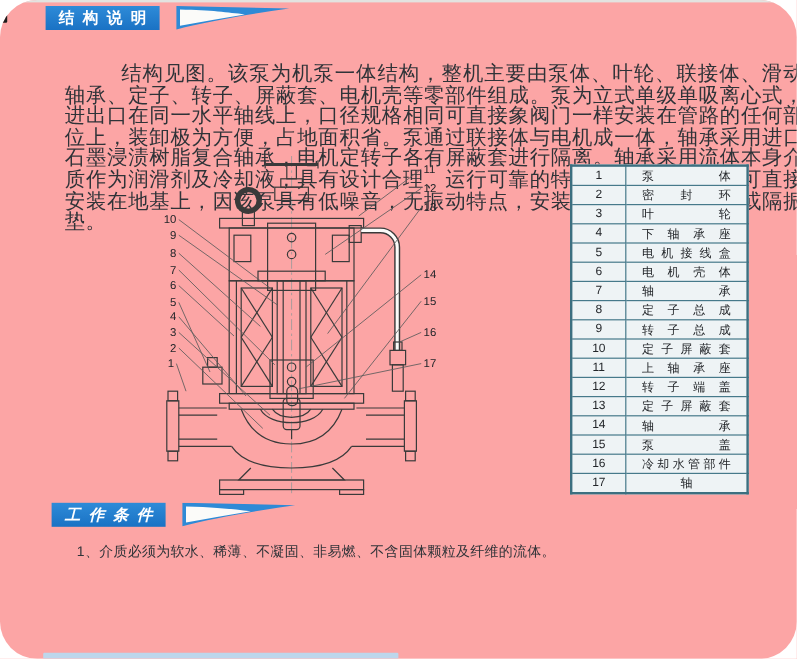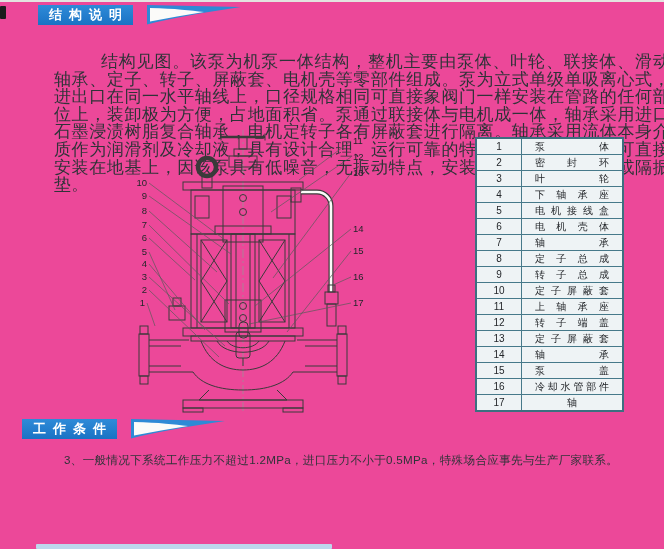--- a/index.html
+++ b/index.html
@@ -1,22 +1,23 @@
 <!DOCTYPE html>
 <html><head>
 <meta charset="utf-8">
 <style>
   html,body{margin:0;padding:0;}
   .page{
     position:relative;
     width:664px;height:549px;
-    background:#ec4899;
+    background:#fca5a5;
     font-family:"Liberation Sans", sans-serif;
     color:#2f3338;
     overflow:hidden;
+    border-radius:31px;
   }
   .top-edge{position:absolute;left:0;top:0;width:664px;height:2px;background:#e3e3e0;}
   .corner-mark{position:absolute;left:0;top:6px;width:6px;height:13px;background:#1c1c1c;border-radius:1px;}
 
   
   .banner{position:absolute;height:20px;}
   .banner-box{
     display:inline-block;height:20px;line-height:20px;
     background:linear-gradient(180deg,#2e8bd8 0%,#1a72c4 100%);
     color:#ffffff;font-weight:bold;font-size:13px;
@@ -405,26 +406,26 @@
           <td class="no-col">17</td>
           <td class="name-col">
             <span class="justify-chars jc-center">
               <span>轴</span>
             </span>
           </td>
         </tr>
     </tbody>
   </table>
 
-  <div class="banner" style="left:22px;top:419px;">
+  <div class="banner" style="left:43px;top:419px;font-style:italic;">
     <span class="banner-box">工作条件</span>
     <svg class="swoosh" width="100" height="20" viewBox="0 0 100 20">
       <path d="M3,0 L97,2 C62,7 28,13 3,19.5 Z" fill="#2e8ad6"></path>
       <path d="M6,3 C32,3.5 46,5.5 60,7 C42,10 24,13 6,16.5 Z" fill="#fbfbf9"></path>
     </svg>
   </div>
 
   <div class="conditions">
-    <div class="cond-item">3、一般情况下系统工作压力不超过1.2MPa，进口压力不小于0.5MPa，特殊场合应事先与生产厂家联系。</div>
+    <div class="cond-item">1、介质必须为软水、稀薄、不凝固、非易燃、不含固体颗粒及纤维的流体。</div>
   </div>
 
   <div class="bottom-sliver"></div>
 </div>
 
 </body></html>

